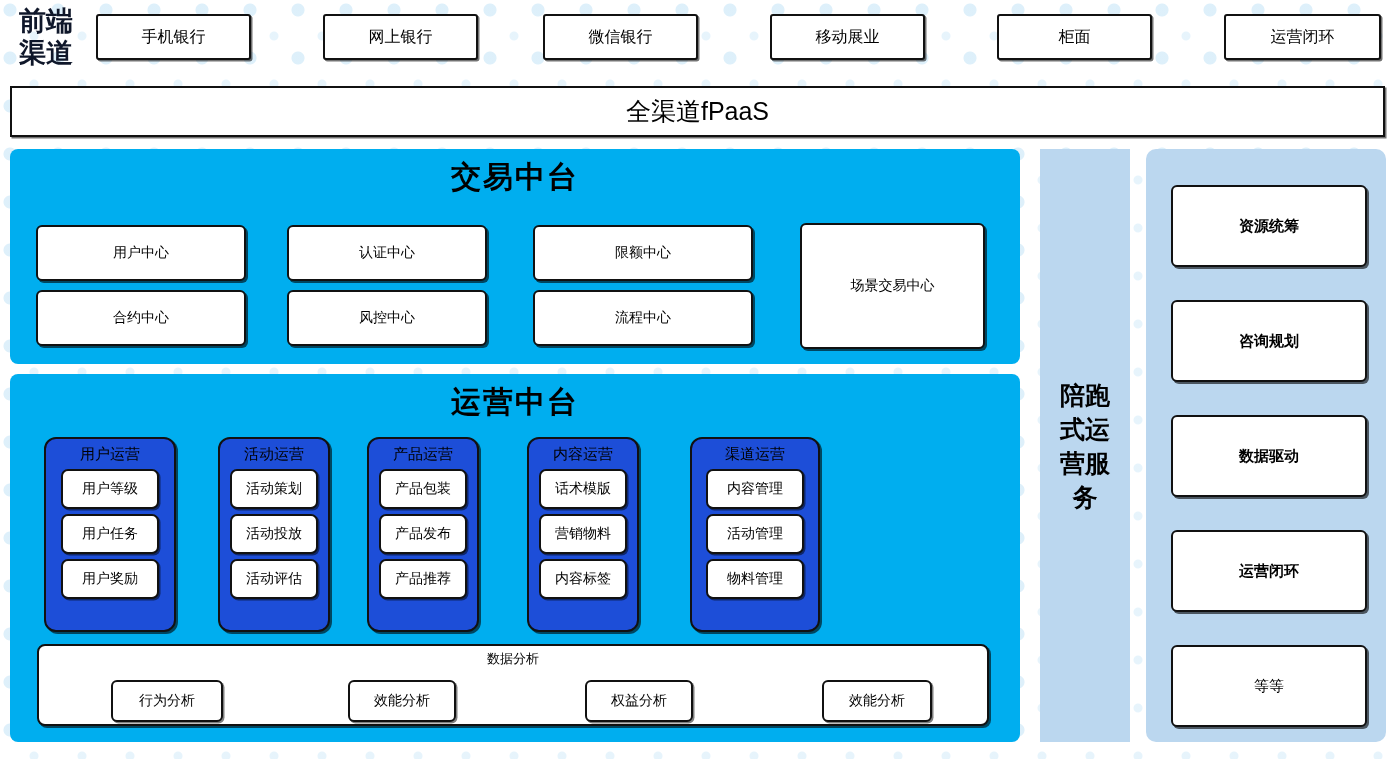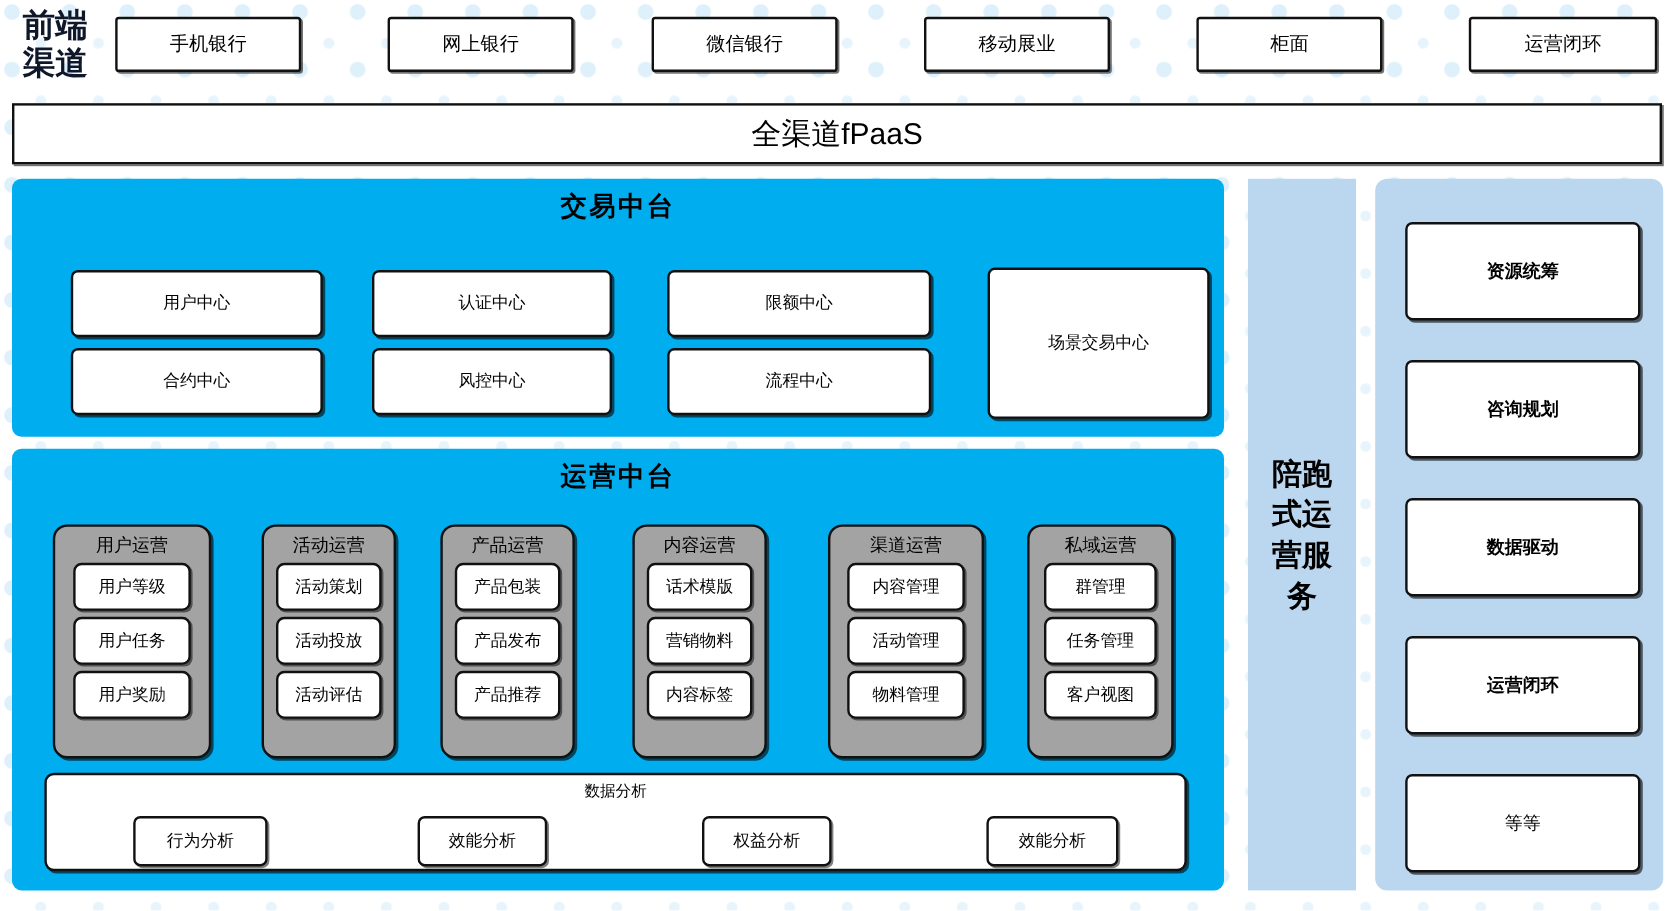--- a/index.html
+++ b/index.html
@@ -66,38 +66,37 @@
   
   .cyan-panel {
     background: #00AEEF;
     border-radius: 8px;
   }
   .panel-title {
     width: 100%;
     text-align: center;
     font-family: "Liberation Serif", "DejaVu Serif", serif;
     font-weight: bold;
-    font-size: 22px;
+    font-size: 30px;
     color: #000;
     letter-spacing: 2px;
   }
   .white-box {
     background: #ffffff;
     border: 2px solid #111111;
     border-radius: 6px;
     display: flex; align-items: center; justify-content: center;
     font-size: 14px;
     color: #000;
     box-shadow: 2px 2px 0 rgba(0,0,0,0.6);
-    margin-left: 23px;
   }
 
   
   .op-col {
-    background: #a3a3a3;
+    background: #1d4ed8;
     border: 2px solid #111111;
     border-radius: 12px;
     box-shadow: 2px 2px 0 rgba(0,0,0,0.6);
     display: flex;
     flex-direction: column;
     align-items: center;
     padding-top: 6px;
   }
   .op-col-title {
     font-size: 15px;
@@ -243,26 +242,20 @@
     <div class="op-chip" style="width:84px; height:36px;">内容标签</div>
   </div>
 
   <div class="abs op-col" style="left:690px; top:437px; width:130px; height:195px;">
     <div class="op-col-title">渠道运营</div>
     <div class="op-chip" style="width:94px; height:36px;">内容管理</div>
     <div class="op-chip" style="width:94px; height:36px;">活动管理</div>
     <div class="op-chip" style="width:94px; height:36px;">物料管理</div>
   </div>
 
-  <div class="abs op-col" style="left:856px; top:437px; width:122px; height:195px;">
-    <div class="op-col-title">私域运营</div>
-    <div class="op-chip" style="width:90px; height:36px;">群管理</div>
-    <div class="op-chip" style="width:90px; height:36px;">任务管理</div>
-    <div class="op-chip" style="width:90px; height:36px;">客户视图</div>
-  </div>
 
   <div class="abs da-box" style="left:37px; top:644px; width:952px; height:82px;">
     <div class="da-title">数据分析</div>
     <div class="da-chip" style="left:72px;  top:34px; width:108px;">行为分析</div>
     <div class="da-chip" style="left:309px; top:34px; width:104px;">效能分析</div>
     <div class="da-chip" style="left:546px; top:34px; width:104px;">权益分析</div>
     <div class="da-chip" style="left:783px; top:34px; width:106px;">效能分析</div>
   </div>
 
   <div class="abs service-col" style="left:1040px; top:149px; width:90px; height:593px;">

